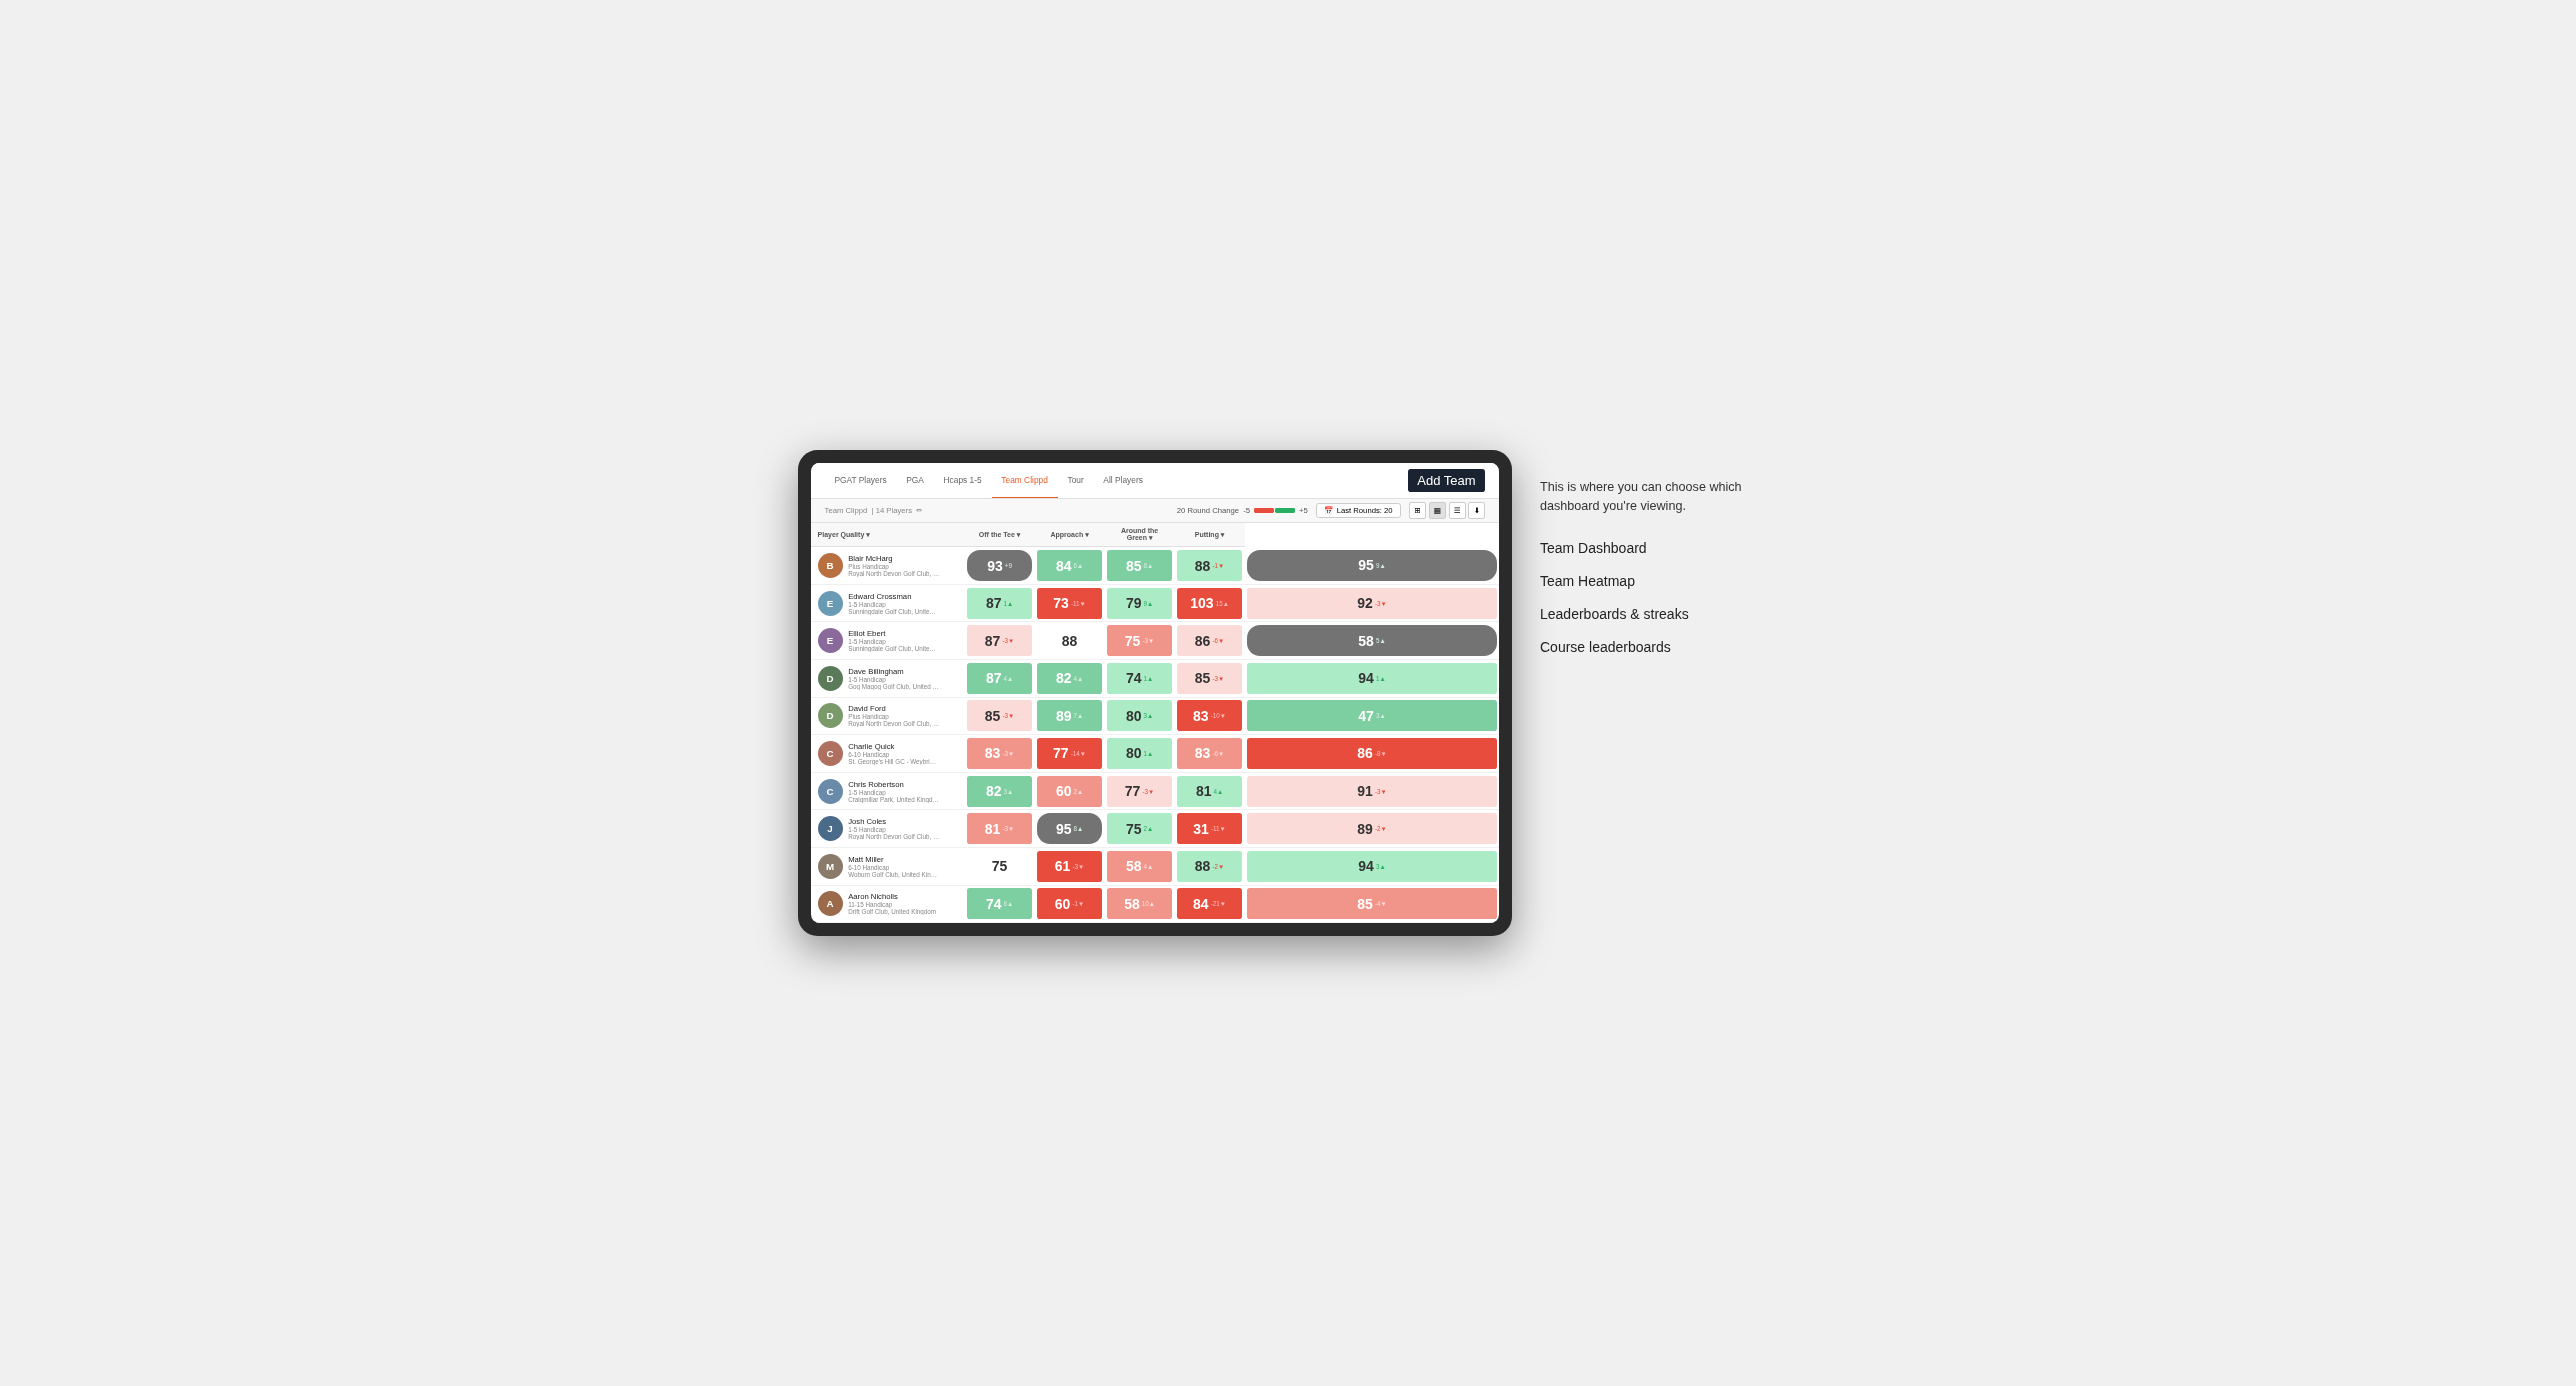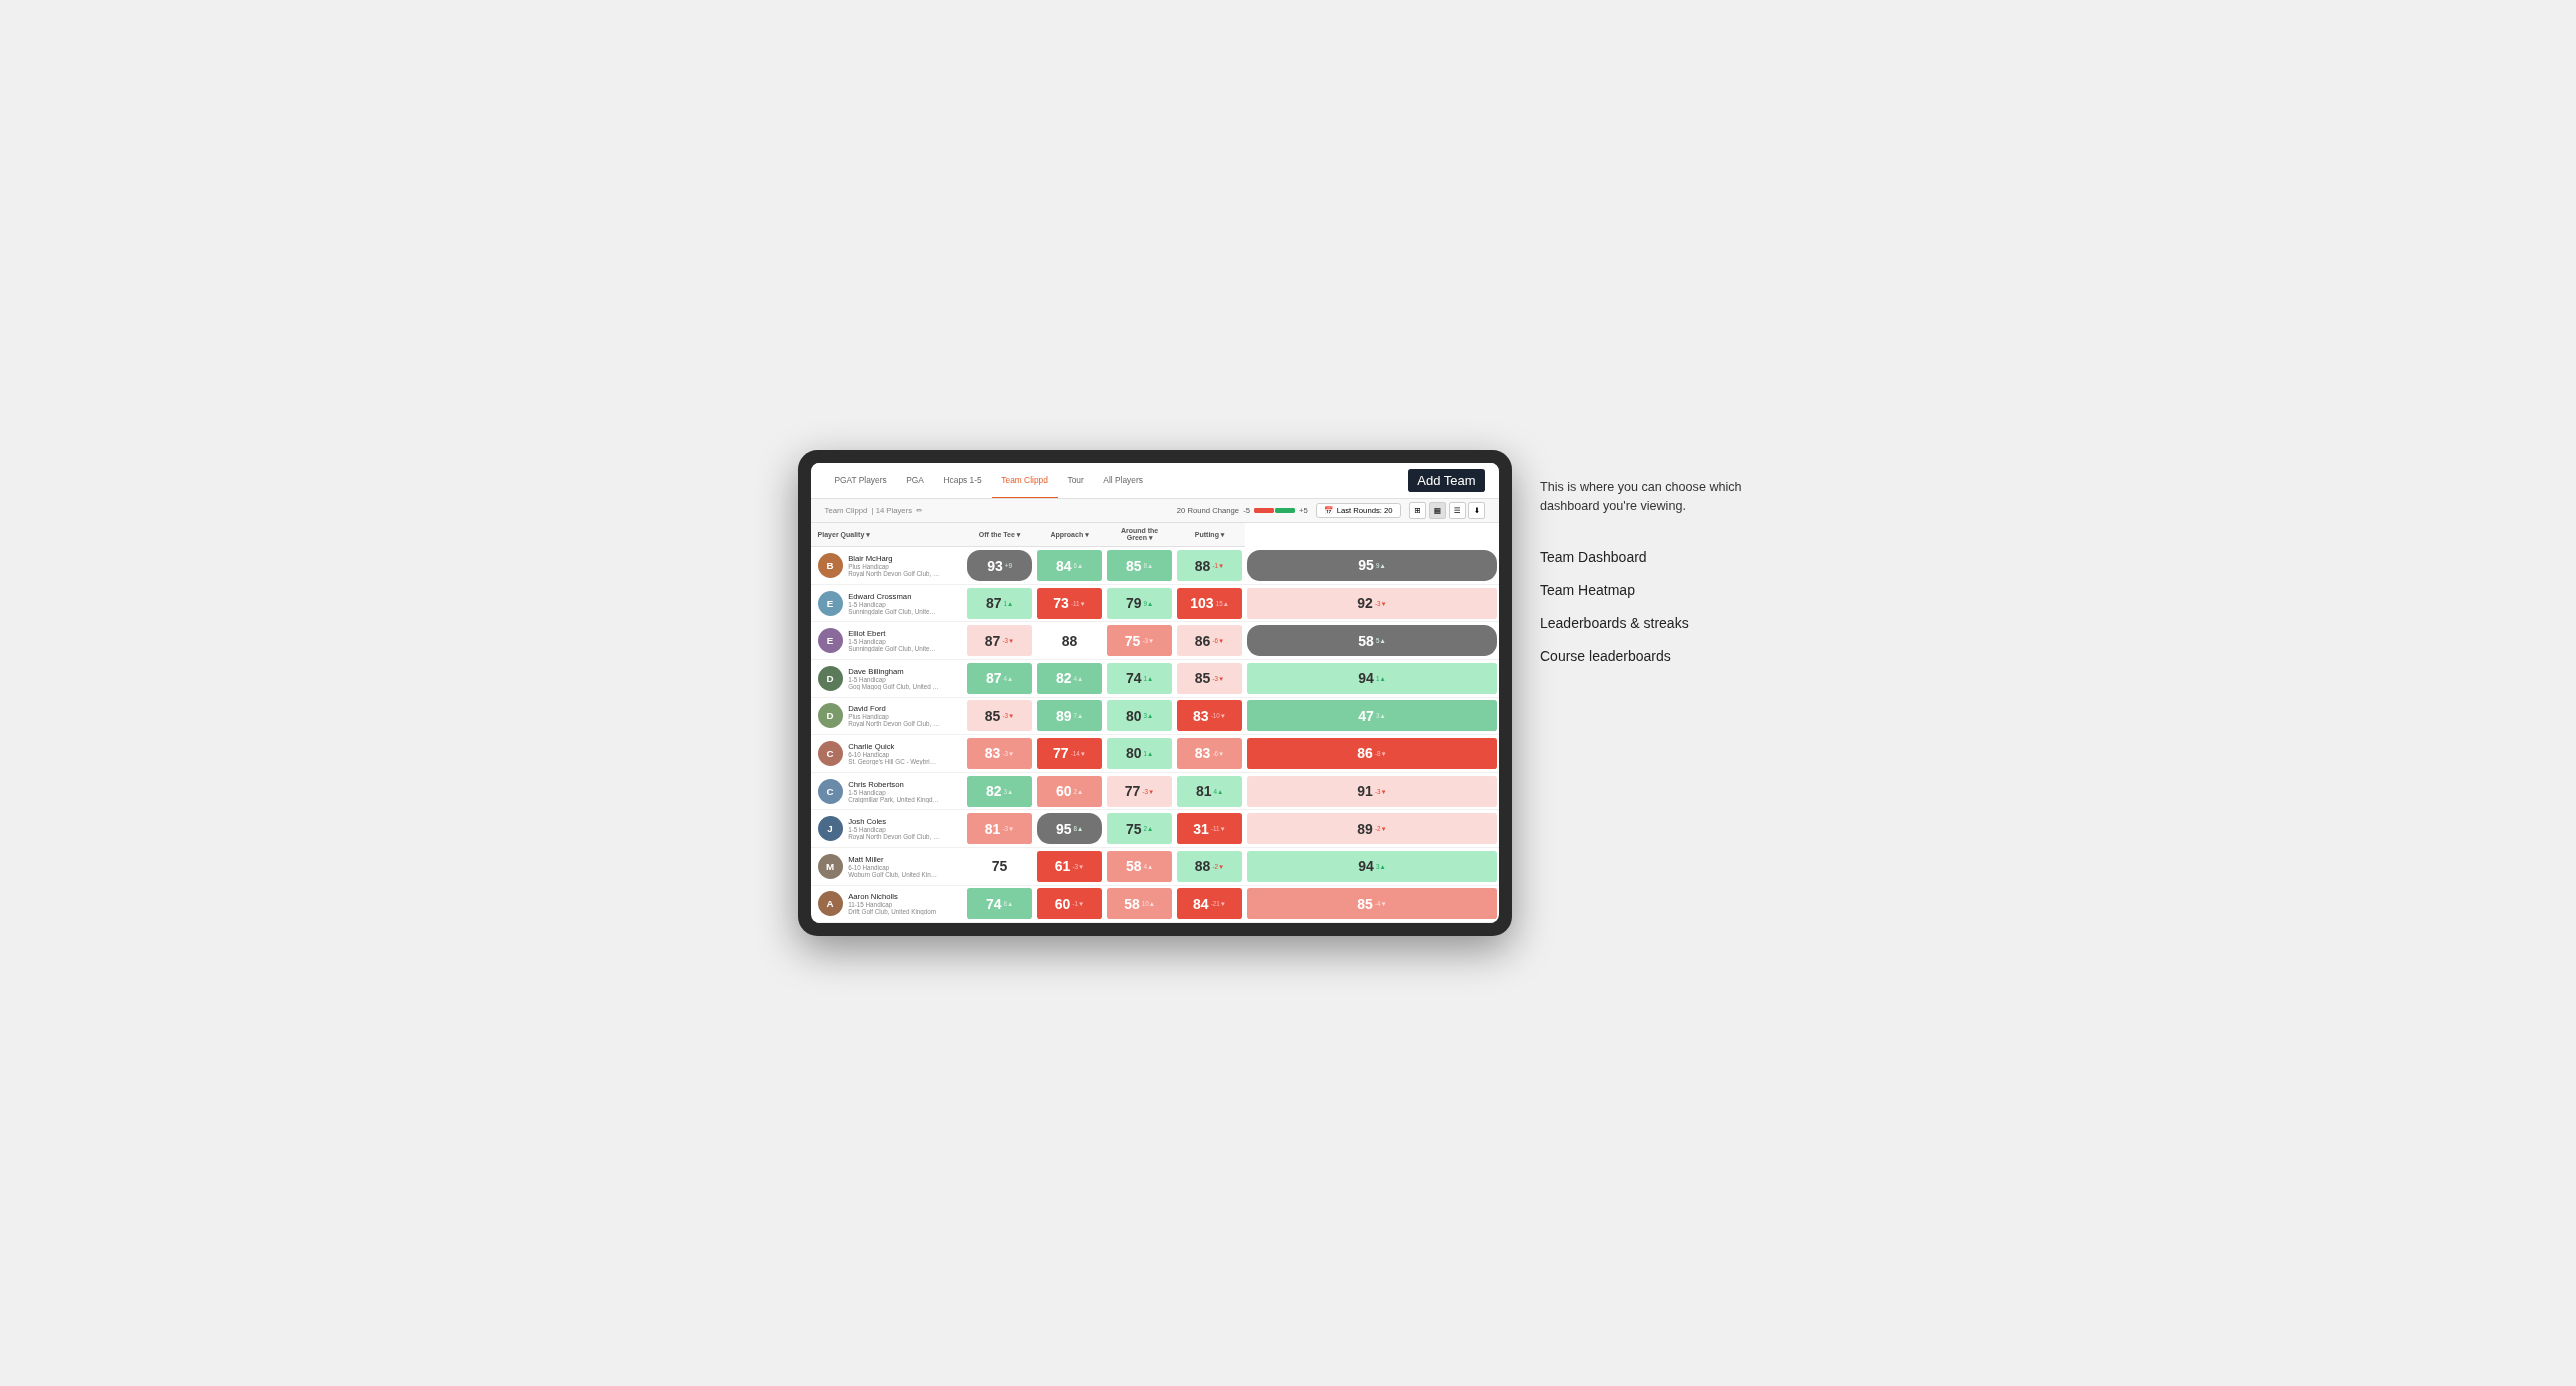--- a/index.html
+++ b/index.html
@@ -279,21 +279,21 @@
     
     .sidebar-annotation {
       width: 238px;
       flex-shrink: 0;
       padding-top: 28px;
     }
     .annotation-text {
       font-size: 12.6px;
       color: #333;
       line-height: 1.5;
-      margin-bottom: 25px;
+      margin-bottom: 16px;
     }
     .annotation-items {
       list-style: none;
       padding: 0;
     }
     .annotation-items li {
       font-size: 14px;
       color: #222;
       padding: 8.4px 0;
       font-weight: 500;

